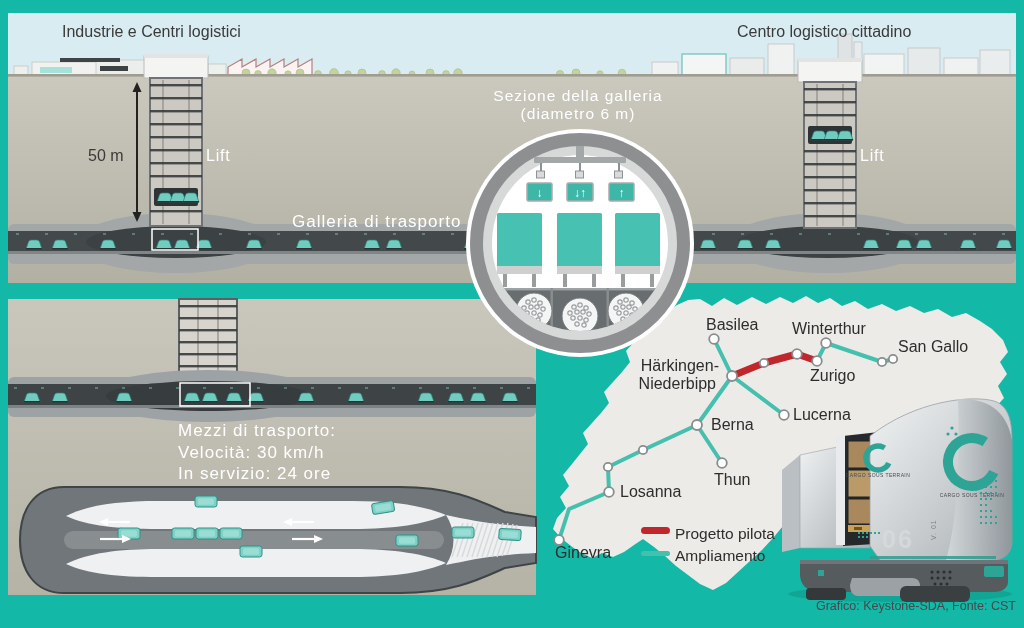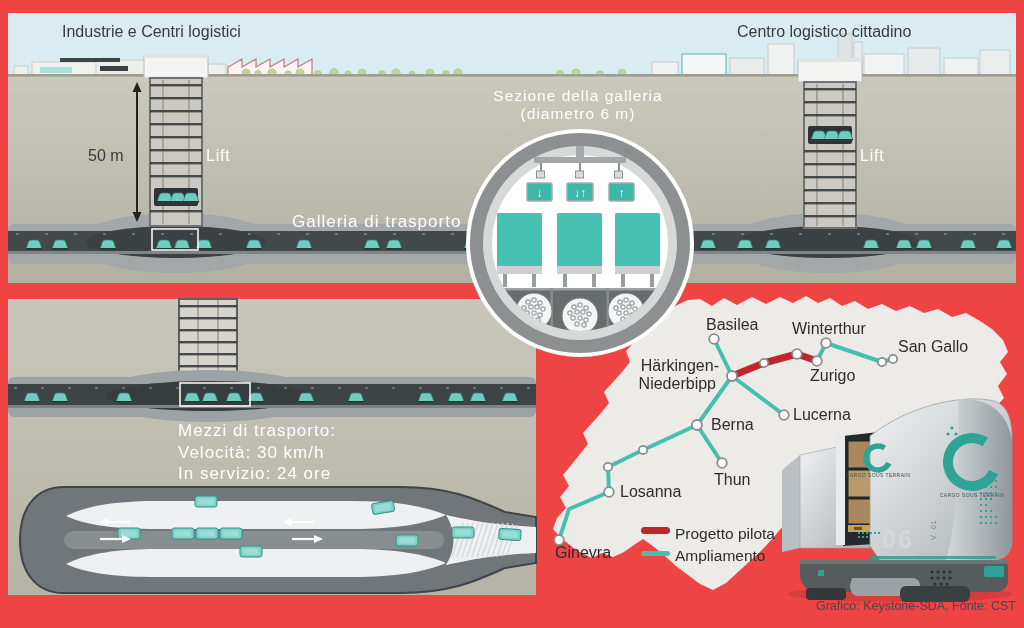--- a/index.html
+++ b/index.html
@@ -1,16 +1,16 @@
 <!DOCTYPE html>
 <html><head>
 <meta charset="utf-8">
 <style>
   html,body{margin:0;padding:0;background:#ffffff;}
-  .stage{position:relative;width:1024px;height:628px;background:#ef4444;overflow:hidden;
+  .stage{position:relative;width:1024px;height:628px;background:#14b8a6;overflow:hidden;
          font-family:"Liberation Sans", sans-serif;}
   svg{position:absolute;left:0;top:0;}
   text{font-family:"Liberation Sans", sans-serif;}
   .lbl-dark{font-size:16px;fill:#3a3a3a;}
   .lbl-white{font-size:16px;fill:#ffffff;letter-spacing:.8px;}
   .lbl-white-lg{font-size:17px;fill:#ffffff;letter-spacing:1px;}
   .sec-title{font-size:15.5px;fill:#ffffff;letter-spacing:1px;text-anchor:middle;}
   .city{font-size:16px;fill:#2d2d2d;}
   .city-end{font-size:16px;fill:#2d2d2d;text-anchor:end;}
   .legend-t{font-size:15.5px;fill:#2d2d2d;}

